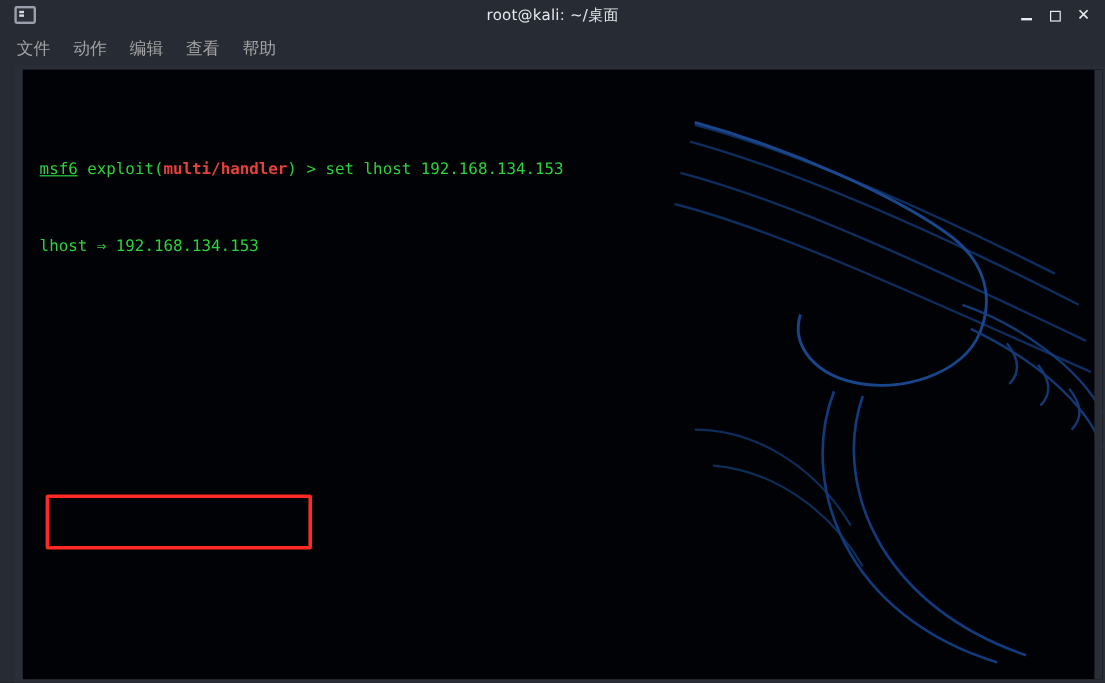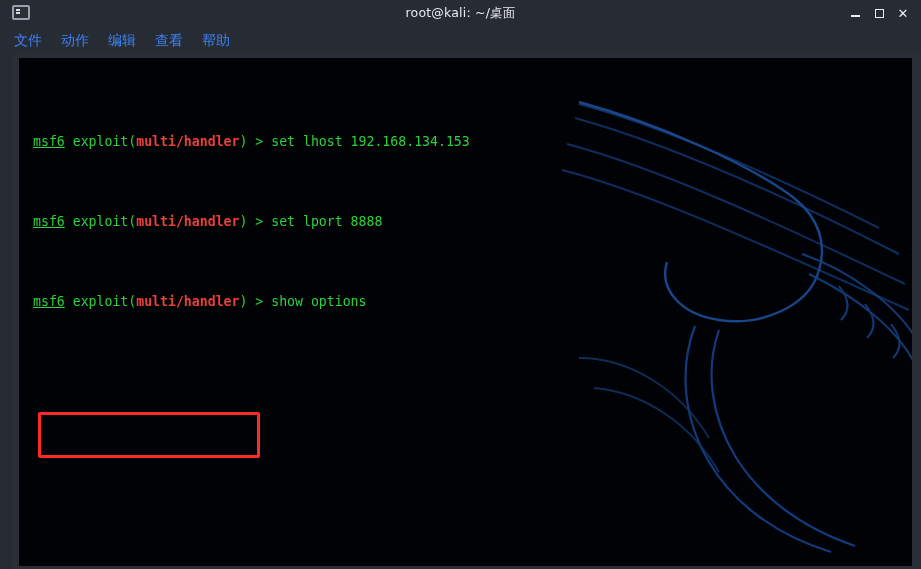--- a/index.html
+++ b/index.html
@@ -39,21 +39,21 @@
   .wb .min{display:block;width:9px;height:1.6px;background:#e9ebef;margin-top:6px;}
   .wb .max{display:block;width:9px;height:9px;border:1.6px solid #e9ebef;box-sizing:border-box;}
   .wb .cls{font-size:13px;line-height:1;font-weight:bold;}
 
   
   .menubar{
     height:29px;background:#272b33;display:flex;align-items:center;
     padding-left:14px;gap:19px;
   }
   .menu-item{
-    color:#3b82f6;font-family:"DejaVu Sans","Liberation Sans",sans-serif;
+    color:#a3a3a3;font-family:"DejaVu Sans","Liberation Sans",sans-serif;
     font-size:14px;cursor:default;
   }
 
   
   .term-frame{
     position:absolute;left:12px;top:55px;width:921px;height:514px;
     background:#2a2e37;
     box-sizing:border-box;
     padding:0 0 0 0;
   }
@@ -147,25 +147,24 @@
         <g fill="none" stroke="#12386f" stroke-width="1.8" opacity="0.8">
           <path d="M 560 300 C 610 300 660 330 690 380"></path>
           <path d="M 575 330 C 625 334 672 366 700 414"></path>
         </g>
       </svg>
 
       <div class="lines">
 
         <div class="ln"><span class="g u">msf6</span><span class="g"> exploit(</span><span class="r">multi/handler</span><span class="g">) &gt; </span><span class="g">set lhost 192.168.134.153</span></div>
 
-
-        <div class="ln"><span class="g u">msf6</span><span class="g"> exploit(</span><span class="r">multi/handler</span><span class="g">) &gt; </span><span class="g">set lport 8888</span></div>
-
-
-        <div class="ln"><span class="g u">msf6</span><span class="g"> exploit(</span><span class="r">multi/handler</span><span class="g">) &gt; </span><span class="g">show options</span></div>
+        <div class="ln"><span class="g">lhost ⇒ 192.168.134.153</span></div>
+
+
+
 
         <div class="ln">&nbsp;</div>
 
 
         
 
         
 
         
 

